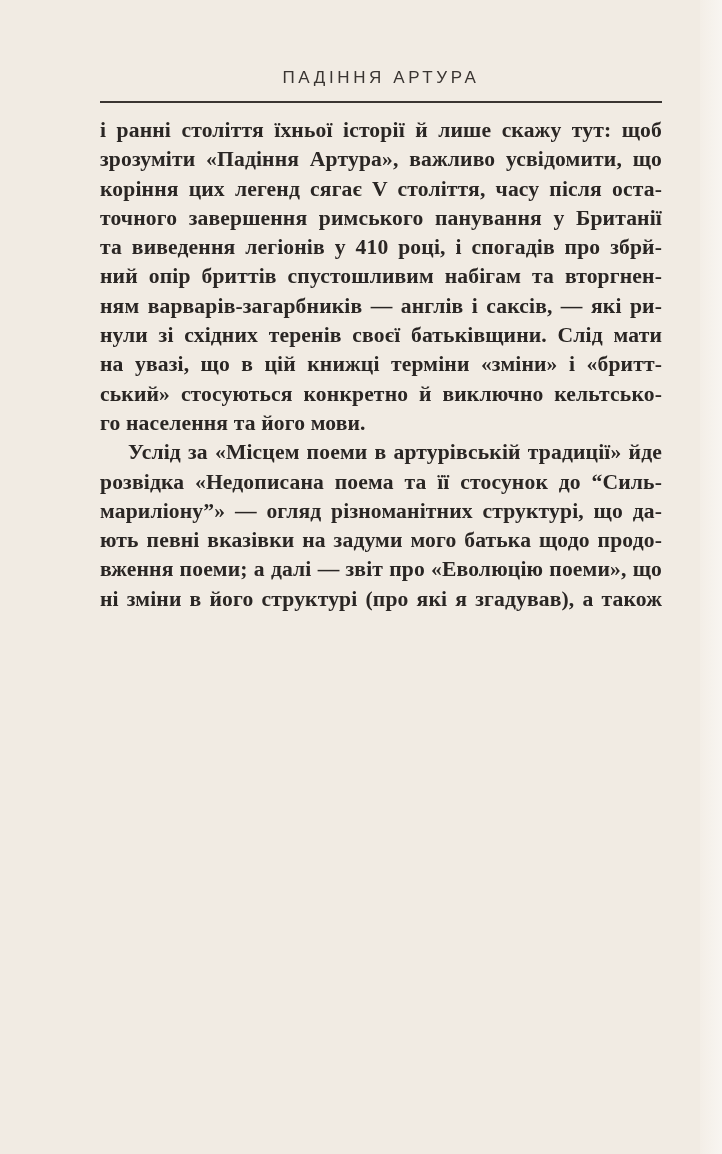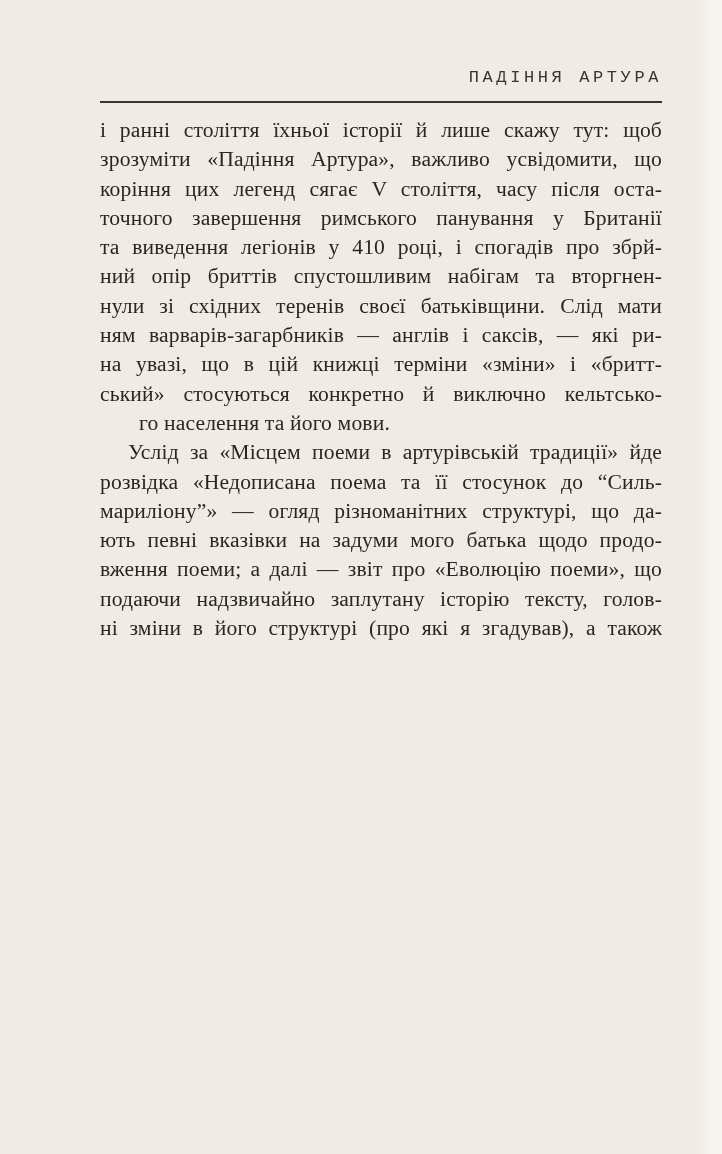--- a/index.html
+++ b/index.html
@@ -21,22 +21,22 @@
       right: 0;
       width: 22px;
       height: 1154px;
       background: linear-gradient(to right, #f3eee7, #f8f5f1);
     }
     .running-head {
       position: absolute;
       top: 68px;
       left: 100px;
       width: 562px;
-      text-align: right;
-      font-family: Liberation Mono, monospace;
+      text-align: center;
+      font-family: Liberation Sans, sans-serif;
       font-size: 17px;
       letter-spacing: 3.6px;
       color: #3a3532;
     }
     .rule {
       position: absolute;
       top: 101px;
       left: 100px;
       width: 562px;
       height: 2px;
@@ -51,24 +51,24 @@
       font-size: 21.6px;
       line-height: 29.3px;
     }
     .line {
       display: block;
       white-space: nowrap;
       text-align: justify;
       text-align-last: justify;
       height: 29.3px;
       letter-spacing: 0.15px;
+      font-weight: bold;
     }
     .line.last {
       text-align-last: left;
-      margin-left: 39px;
     }
     .line.indent {
       padding-left: 28px;
     }
     .para-gap {
       height: 29.3px;
     }
     .note-label {
       font-style: italic;
     }
@@ -82,32 +82,31 @@
 <div class="rule"></div>
 
 <div class="text-block">
   <div>
     <span class="line">і ранні століття їхньої історії й лише скажу тут: щоб</span>
     <span class="line">зрозуміти «Падіння Артура», важливо усвідомити, що</span>
     <span class="line">коріння цих легенд сягає V століття, часу після оста-</span>
     <span class="line">точного завершення римського панування у Британії</span>
     <span class="line">та виведення легіонів у 410 році, і спогадів про збрй-</span>
     <span class="line">ний опір бриттів спустошливим набігам та вторгнен-</span>
+    <span class="line">ням варварів-загарбників — англів і саксів, — які ри-</span>
     <span class="line">нули зі східних теренів своєї батьківщини. Слід мати</span>
-    <span class="line">ням варварів-загарбників — англів і саксів, — які ри-</span>
     <span class="line">на увазі, що в цій книжці терміни «зміни» і «бритт-</span>
     <span class="line">ський» стосуються конкретно й виключно кельтсько-</span>
     <span class="line last">го населення та його мови.</span>
   </div>
 
   <div>
     <span class="line indent">Услід за «Місцем поеми в артурівській традиції» йде</span>
     <span class="line">розвідка «Недописана поема та її стосунок до “Силь-</span>
     <span class="line">мариліону”» — огляд різноманітних структурі, що да-</span>
     <span class="line">ють певні вказівки на задуми мого батька щодо продо-</span>
     <span class="line">вження поеми; а далі — звіт про «Еволюцію поеми», що</span>
-    <span class="line">подаючи надзвичайно заплутану історію тексту, голов-</span>
     <span class="line">ні зміни в його структурі (про які я згадував), а також</span>
   </div>
 
   <div class="para-gap"></div>
 
 </div>
 
 </body></html>

